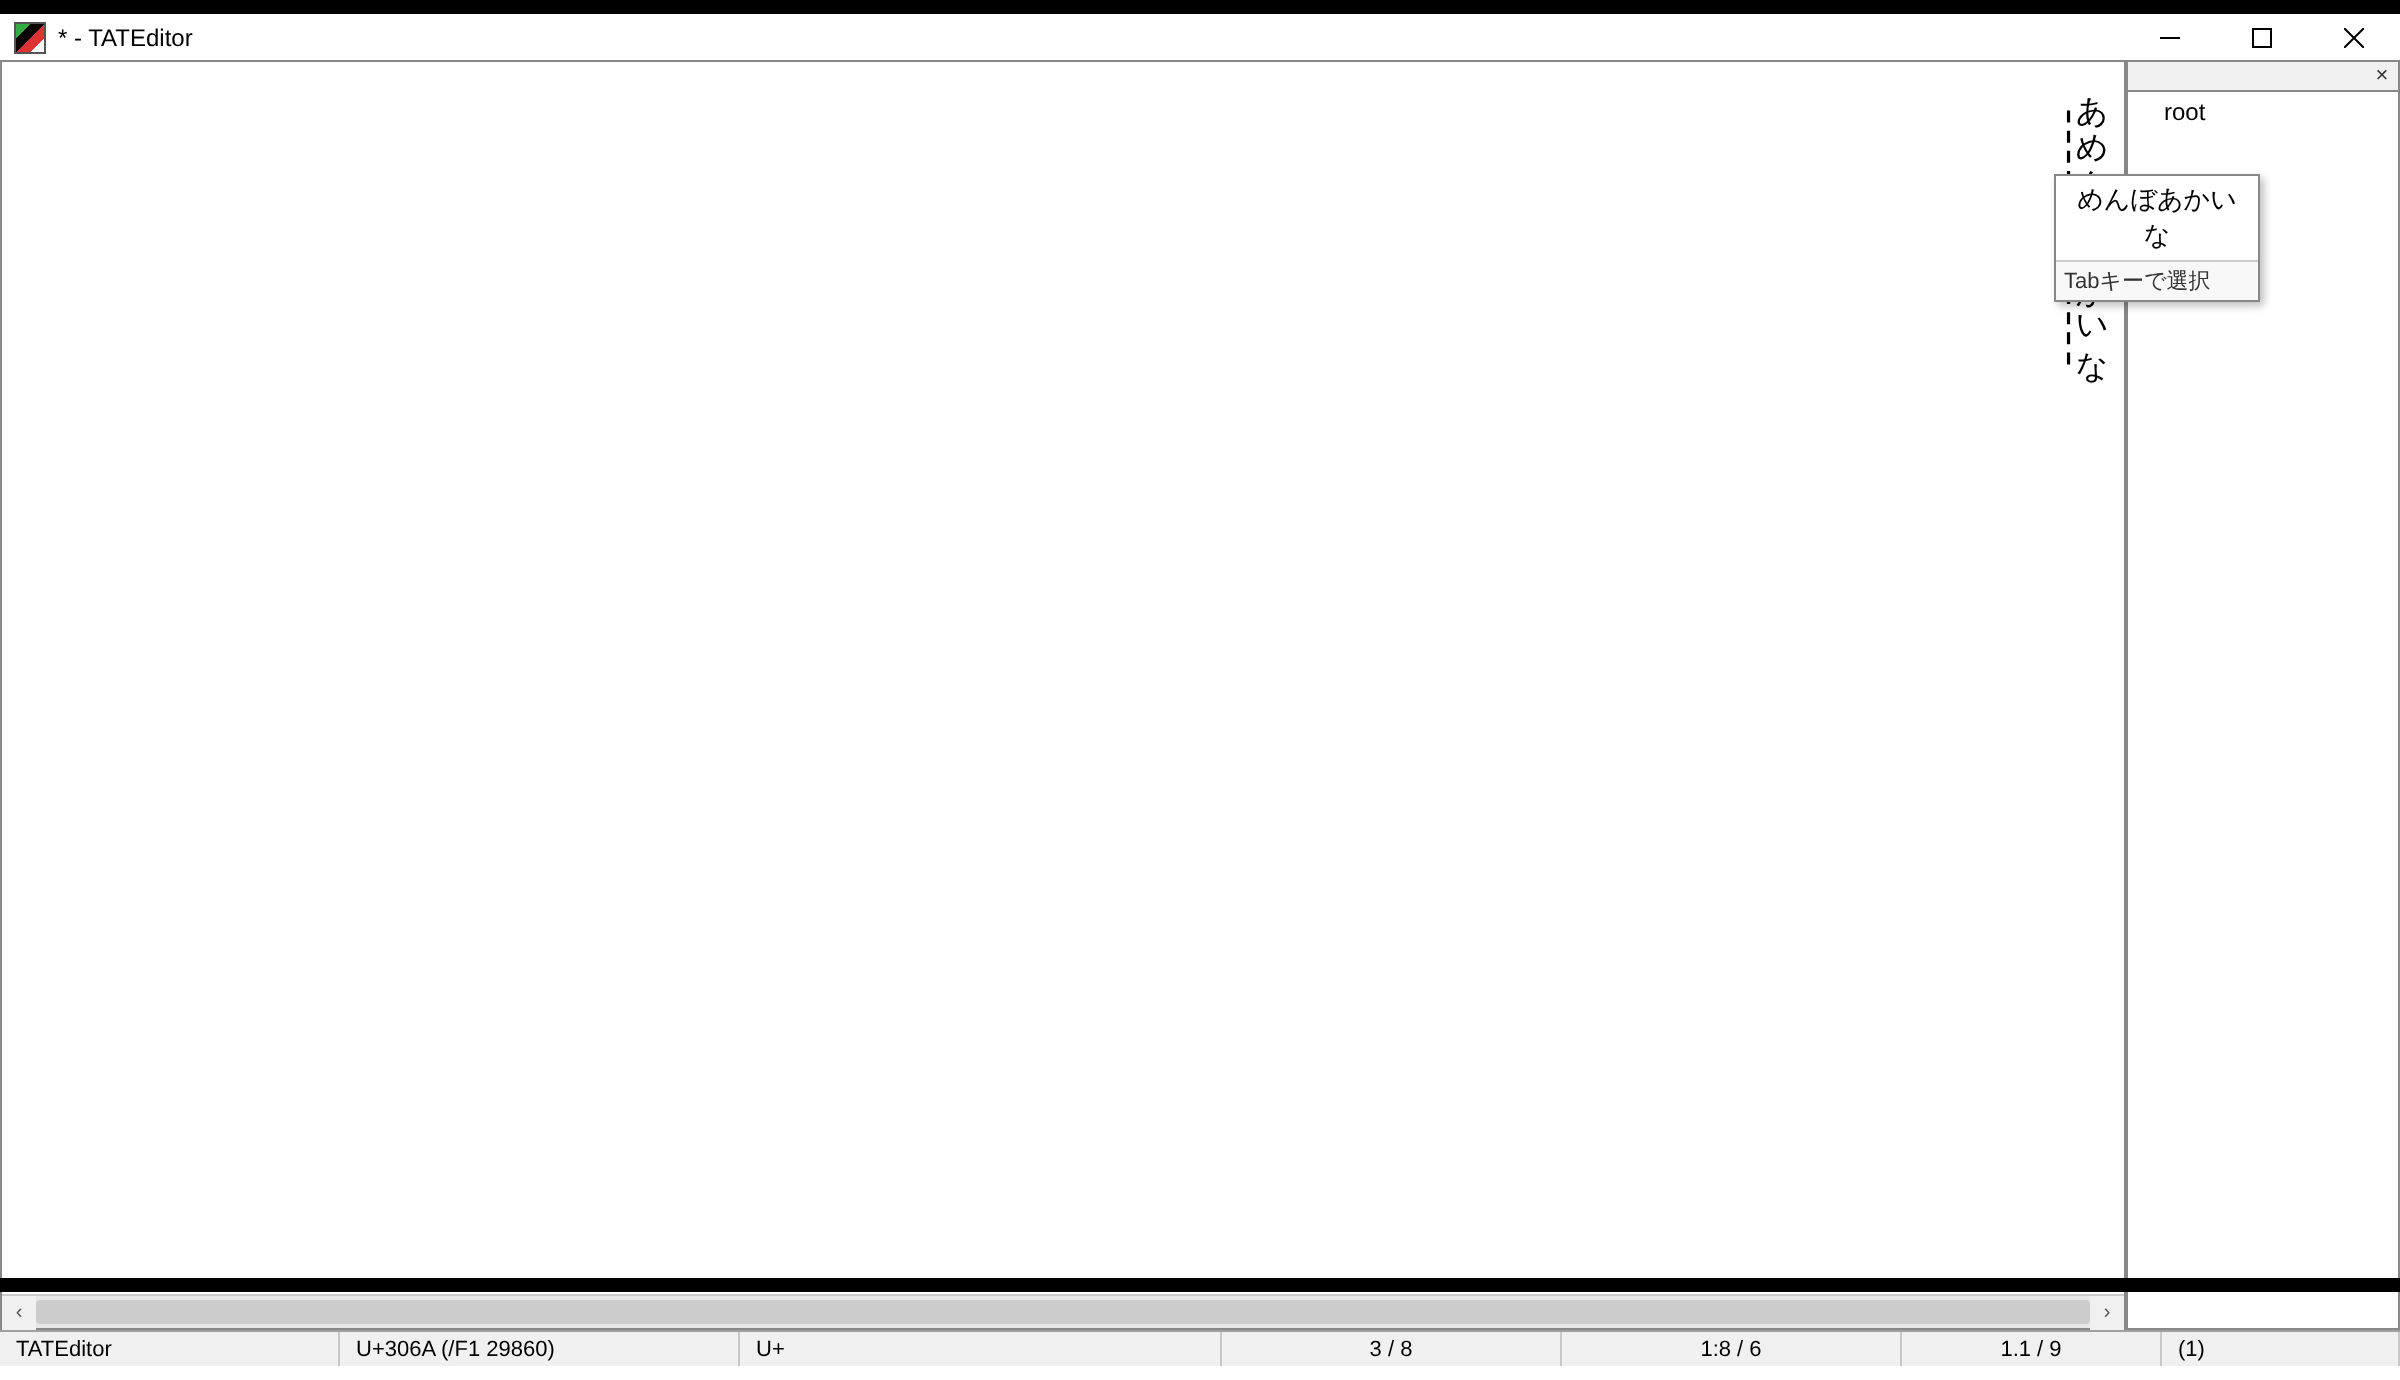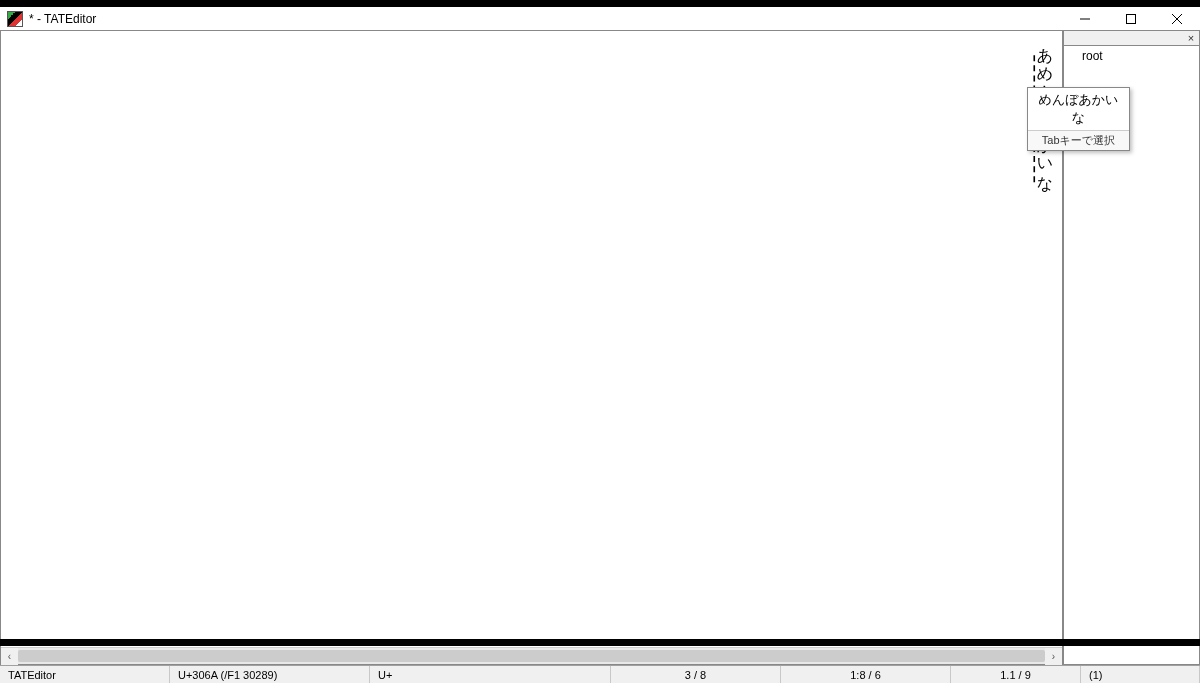--- a/index.html
+++ b/index.html
@@ -26,21 +26,21 @@
   .hscroll .thumb { position: absolute; left: 0; top: 2px; bottom: 2px; right: 0; background: #ccc; border-radius: 2px; }
   .side-pane { width: 137px; display: flex; flex-direction: column; }
   .side-header { height: 16px; background: #f0f0f0; border: 1px solid #888; display: flex; justify-content: flex-end; align-items: center; }
   .side-close { width: 16px; height: 14px; display: flex; align-items: center; justify-content: center; font-size: 11px; color: #333; }
   .side-body { flex: 1; background: #fff; border: 1px solid #888; border-top: none; padding: 3px 18px; font-size: 12px; color: #000; }
   .statusbar { height: 18px; background: #f0f0f0; border-top: 1px solid #a0a0a0; display: flex; align-items: center; font-size: 11px; color: #000; }
   .status-cell { padding: 0 8px; height: 100%; display: flex; align-items: center; border-right: 1px solid #c8c8c8; }
   .status-cell.flex { flex: 1; }
   .ime-popup { position: absolute; top: 87px; left: 1027px; width: 103px; background: #fff; border: 1px solid #888; box-shadow: 2px 2px 4px rgba(0,0,0,0.25); }
   .ime-row1 { padding: 3px 6px; font-size: 13px; color: #000; text-align: center; border-bottom: 1px solid #ccc; }
-  .ime-row2 { padding: 2px 4px; font-size: 11px; color: #333; text-align: center; background: #f8f8f8; }
+  .ime-row2 { padding: 2px 4px; font-size: 11px; color: #333; background: #f8f8f8; }
   .underline-dashed { text-decoration: underline dashed; text-underline-offset: 2px; }
 </style>
 </head>
 <body>
 
 <div class="screen">
   <div class="bar-top"></div>
 
   <div class="window">
 
@@ -91,21 +91,21 @@
         </div>
         <div class="side-body">
           <span>root</span>
         </div>
       </div>
 
     </div>
 
     <div class="statusbar">
       <div class="status-cell" style="width:170px">TATEditor</div>
-      <div class="status-cell" style="width:200px">U+306A (/F1 30289)</div>
+      <div class="status-cell" style="width:200px">U+306A (/F1 29860)</div>
       <div class="status-cell flex">U+</div>
       <div class="status-cell" style="width:170px;justify-content:center">3 / 8</div>
       <div class="status-cell" style="width:170px;justify-content:center">1:8 / 6</div>
       <div class="status-cell" style="width:130px;justify-content:center">1.1 / 9</div>
       <div class="status-cell" style="width:119px">(1)</div>
     </div>
 
   </div>
 
   <div class="ime-popup">

